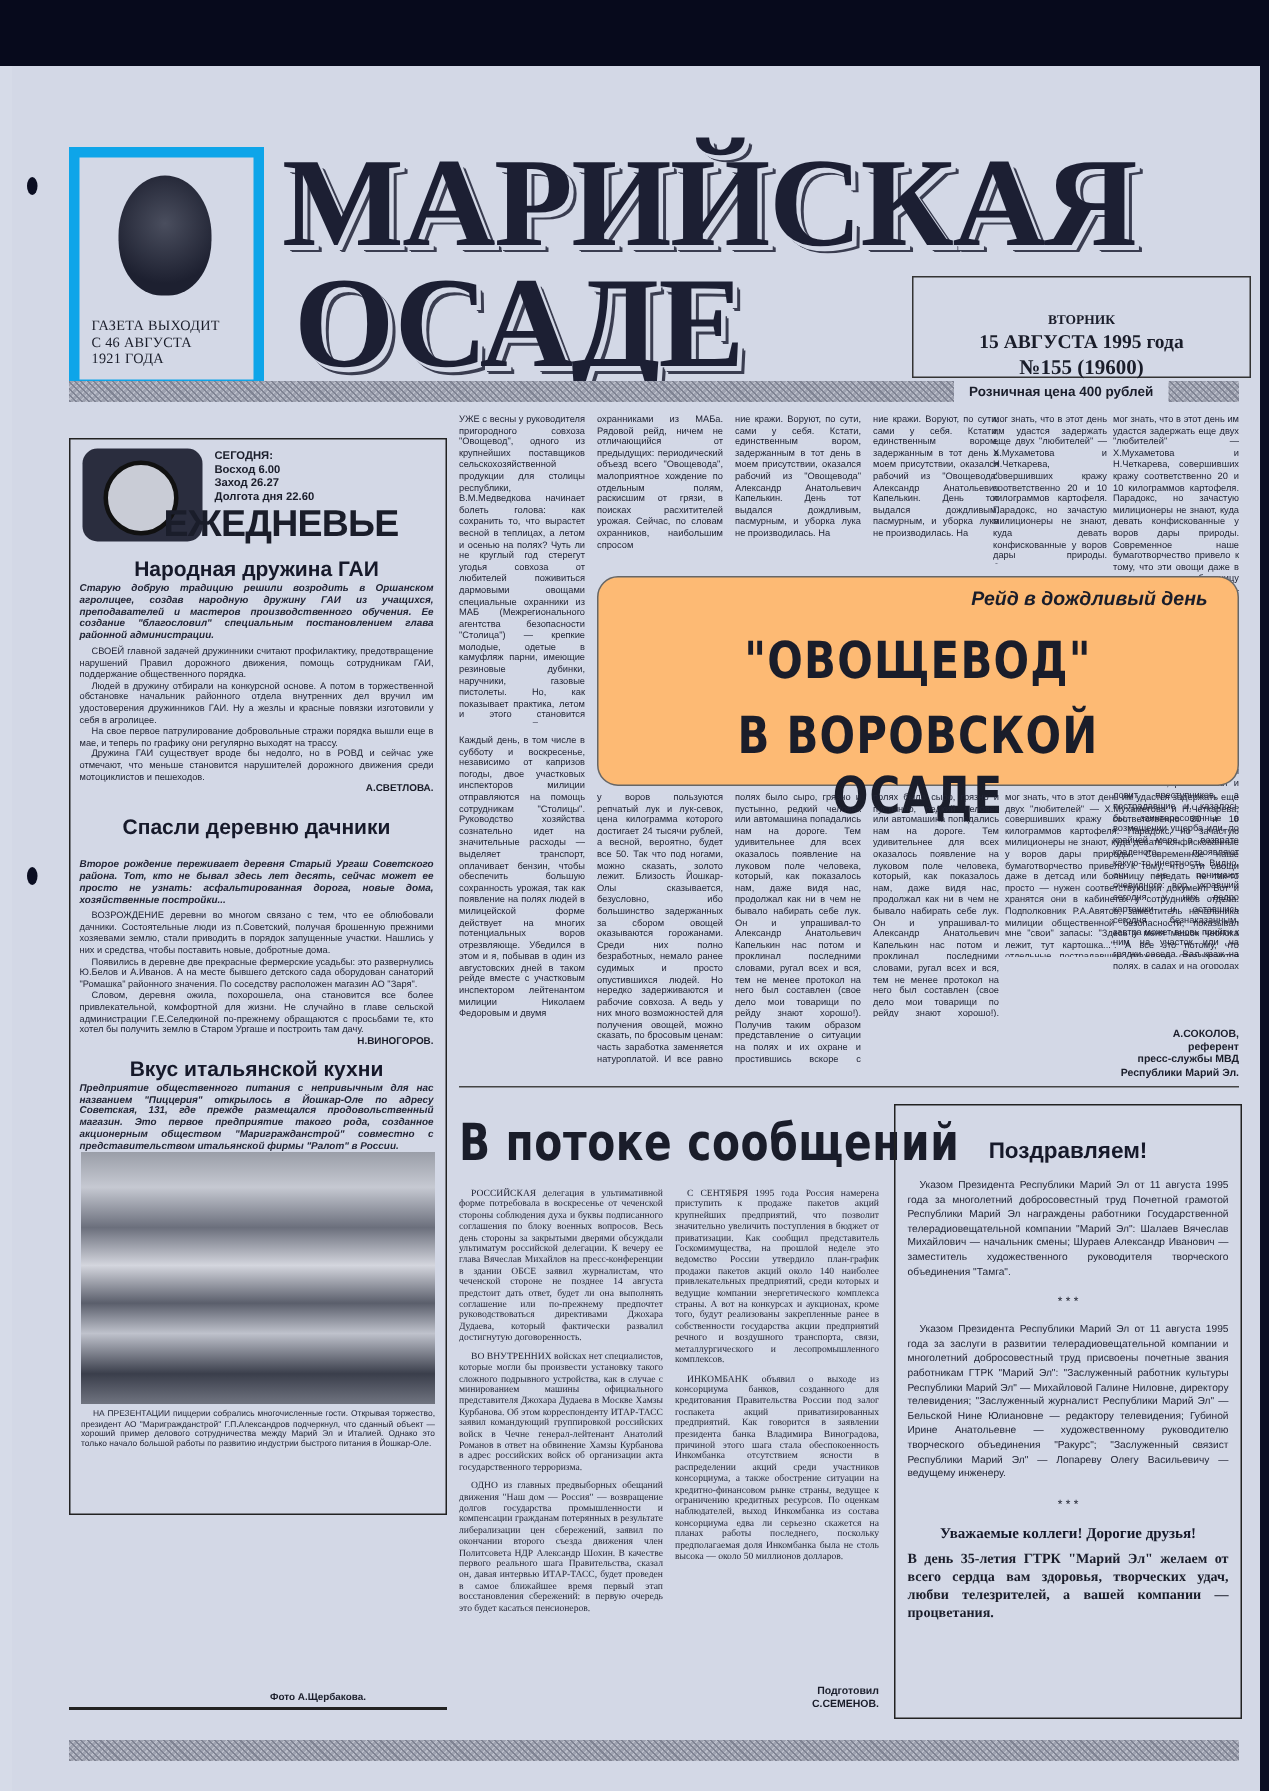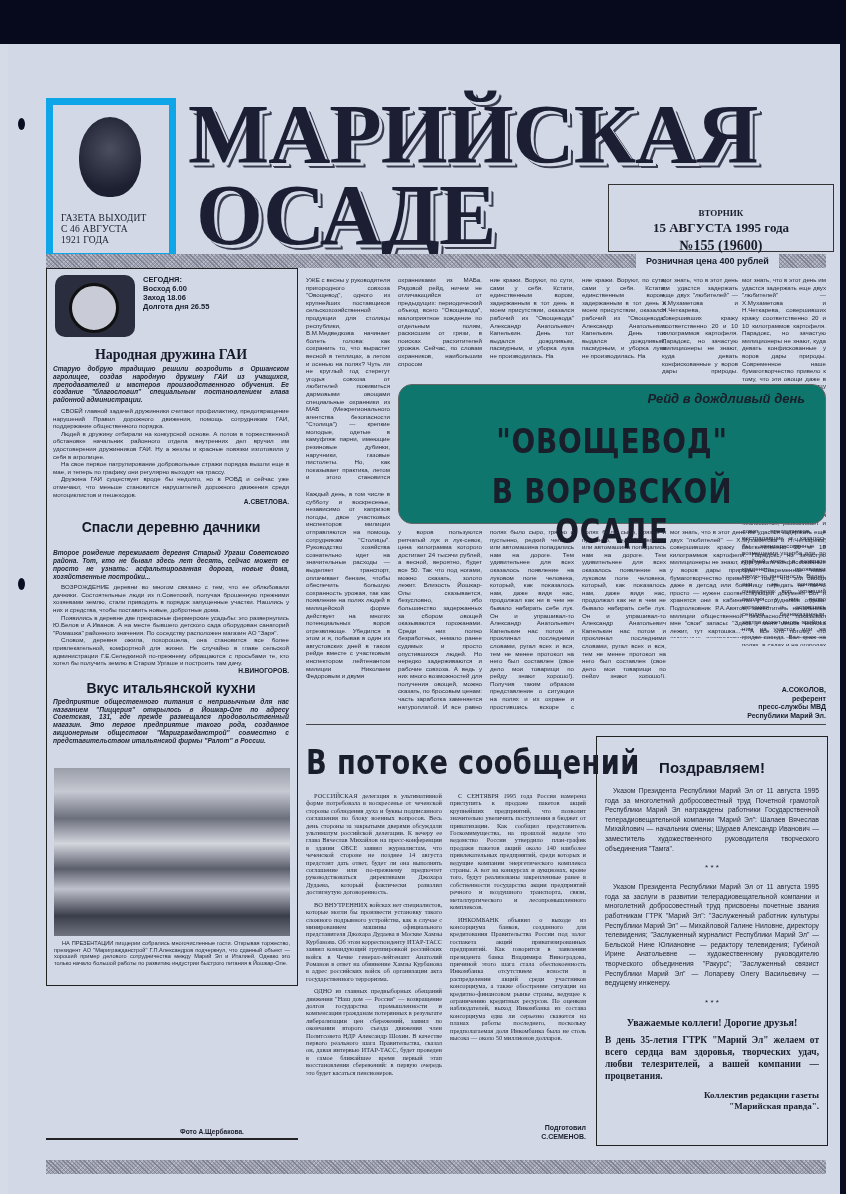--- a/index.html
+++ b/index.html
@@ -22,23 +22,23 @@
   .datebox .date{font-size:13px;margin-top:2px;}
   .datebox .num{font-size:14px;margin-top:2px;}
   .pricebar{left:46px;top:254px;width:780px;height:14px;}
   .price{position:absolute;left:590px;top:0;height:14px;padding:0 10px;background:#d3d8e6;font-size:9px;font-weight:bold;line-height:14px;}
   
   .txt{font-size:6.2px;line-height:7.6px;text-align:justify;color:#222536;}
   .txt p{margin:0;text-indent:8px;}
   .hd{font-weight:bold;text-align:center;color:#16192a;}
   .lead{font-style:italic;font-weight:bold;font-size:6.6px;line-height:7.8px;}
   .sig{text-align:right;font-weight:bold;font-size:6.6px;}
-  .leftbox{left:46px;top:268px;width:250px;height:716px;border:1.5px solid #222;}
+  .leftbox{left:46px;top:292px;width:250px;height:716px;border:1.5px solid #222;}
   .photo{background:linear-gradient(180deg,#9a9ea8 0,#c6c9d2 14%,#6b6f7c 30%,#d4d6de 45%,#5a5e6b 60%,#bfc2cc 72%,#3a3e4b 88%,#707480 100%);}
-  .raid{left:398px;top:384px;width:426px;height:138px;border-radius:14px 14px 14px 14px;background:#0f766e;border:1px solid #666;}
+  .raid{left:398px;top:384px;width:426px;height:138px;border-radius:14px 14px 14px 14px;background:#fdba74;border:1px solid #666;}
   .raid .kicker{position:absolute;right:20px;top:6px;font-style:italic;font-weight:bold;font-size:13px;}
   .raid .big1{position:absolute;left:0;width:100%;top:36px;text-align:center;font-family:"DejaVu Sans",sans-serif;font-weight:bold;font-size:34px;transform:scaleX(.82);letter-spacing:1px;}
   .raid .big2{position:absolute;left:0;width:100%;top:86px;text-align:center;font-family:"DejaVu Sans",sans-serif;font-weight:bold;font-size:34px;transform:scaleX(.82);letter-spacing:1px;}
   .flow-title{left:306px;top:742px;font-family:"DejaVu Sans",sans-serif;font-weight:bold;font-size:34px;transform:scaleX(.8);transform-origin:left;letter-spacing:.5px;}
   .congrats{left:596px;top:736px;width:230px;height:408px;border:1.5px solid #222;}
   .serif{font-family:"Liberation Serif",serif;}
   .bottombar{left:46px;top:1160px;width:780px;height:14px;}
 </style>
 </head>
 <body>
@@ -72,26 +72,27 @@
   <span class="price">Розничная цена 400 рублей</span>
 </div>
 
 <div class="abs leftbox">
   <div class="abs" style="left:8px;top:6px;width:80px;height:62px;border-radius:10px;background:#2a2d3e;">
     <div style="position:absolute;left:14px;top:8px;width:44px;height:44px;border-radius:50%;background:#c9ccd6;border:3px solid #111;"></div>
   </div>
   <div class="abs" style="left:96px;top:6px;font-size:7.5px;line-height:9px;font-weight:bold;">
     <div>СЕГОДНЯ:</div>
     <div>Восход 6.00</div>
-    <div>Заход 18.06</div>
-    <div>Долгота дня 26.55</div>
+    <div>Заход 26.27</div>
+    <div>Долгота дня 22.60</div>
   </div>
+  <div class="abs" style="left:62px;top:42px;font-size:25px;font-weight:bold;letter-spacing:-.5px;">ЕЖЕДНЕВЬЕ</div>
 
   <div class="abs" style="left:6px;top:78px;width:236px;">
-    <div class="hd" style="font-size:14px;margin-bottom:2px;font-family:Liberation Serif, serif;">Народная дружина ГАИ</div>
+    <div class="hd" style="font-size:14px;margin-bottom:2px;">Народная дружина ГАИ</div>
     <div class="txt lead">Старую добрую традицию решили возродить в Оршанском агролицее, создав народную дружину ГАИ из учащихся, преподавателей и мастеров производственного обучения. Ее создание "благословил" специальным постановлением глава районной администрации.</div>
     <div class="txt" style="margin-top:3px;">
       <p>СВОЕЙ главной задачей дружинники считают профилактику, предотвращение нарушений Правил дорожного движения, помощь сотрудникам ГАИ, поддержание общественного порядка.</p>
       <p>Людей в дружину отбирали на конкурсной основе. А потом в торжественной обстановке начальник районного отдела внутренних дел вручил им удостоверения дружинников ГАИ. Ну а жезлы и красные повязки изготовили у себя в агролицее.</p>
       <p>На свое первое патрулирование добровольные стражи порядка вышли еще в мае, и теперь по графику они регулярно выходят на трассу.</p>
       <p>Дружина ГАИ существует вроде бы недолго, но в РОВД и сейчас уже отмечают, что меньше становится нарушителей дорожного движения среди мотоциклистов и пешеходов.</p>
     </div>
     <div class="sig">А.СВЕТЛОВА.</div>
 
     <div class="hd" style="font-size:14px;margin:14px 0;">Спасли деревню дачники</div>
@@ -169,19 +170,15 @@
   <div class="txt" style="margin:10px 8px 0;font-size:6.8px;line-height:9.6px;">
       <p>Указом Президента Республики Марий Эл от 11 августа 1995 года за многолетний добросовестный труд Почетной грамотой Республики Марий Эл награждены работники Государственной телерадиовещательной компании "Марий Эл": Шалаев Вячеслав Михайлович — начальник смены; Шураев Александр Иванович — заместитель художественного руководителя творческого объединения "Тамга".</p>
     </div>
   <div style="text-align:center;font-size:8px;margin:10px 0;">*   *   *</div>
   <div class="txt" style="margin:0 8px;font-size:6.8px;line-height:9.6px;">
       <p>Указом Президента Республики Марий Эл от 11 августа 1995 года за заслуги в развитии телерадиовещательной компании и многолетний добросовестный труд присвоены почетные звания работникам ГТРК "Марий Эл": "Заслуженный работник культуры Республики Марий Эл" — Михайловой Галине Ниловне, директору телевидения; "Заслуженный журналист Республики Марий Эл" — Бельской Нине Юлиановне — редактору телевидения; Губиной Ирине Анатольевне — художественному руководителю творческого объединения "Ракурс"; "Заслуженный связист Республики Марий Эл" — Лопареву Олегу Васильевичу — ведущему инженеру.</p>
     </div>
   <div style="text-align:center;font-size:8px;margin:10px 0;">*   *   *</div>
   <div class="serif hd" style="font-size:10px;margin:4px 6px;">Уважаемые коллеги! Дорогие друзья!</div>
   <div class="serif" style="margin:6px 8px 0;font-size:9.4px;line-height:12px;font-weight:bold;text-align:justify;">В день 35-летия ГТРК "Марий Эл" желаем от всего сердца вам здоровья, творческих удач, любви телезрителей, а вашей компании — процветания.</div>
-  <div class="serif" style="margin:8px 8px 0;text-align:right;font-size:9px;line-height:11px;font-weight:bold;">
-    <div>Коллектив редакции газеты</div>
-    <div>"Марийская правда".</div>
-  </div>
 </div>
 
 <div class="abs bottombar hatch"></div>
 
 </body></html>

